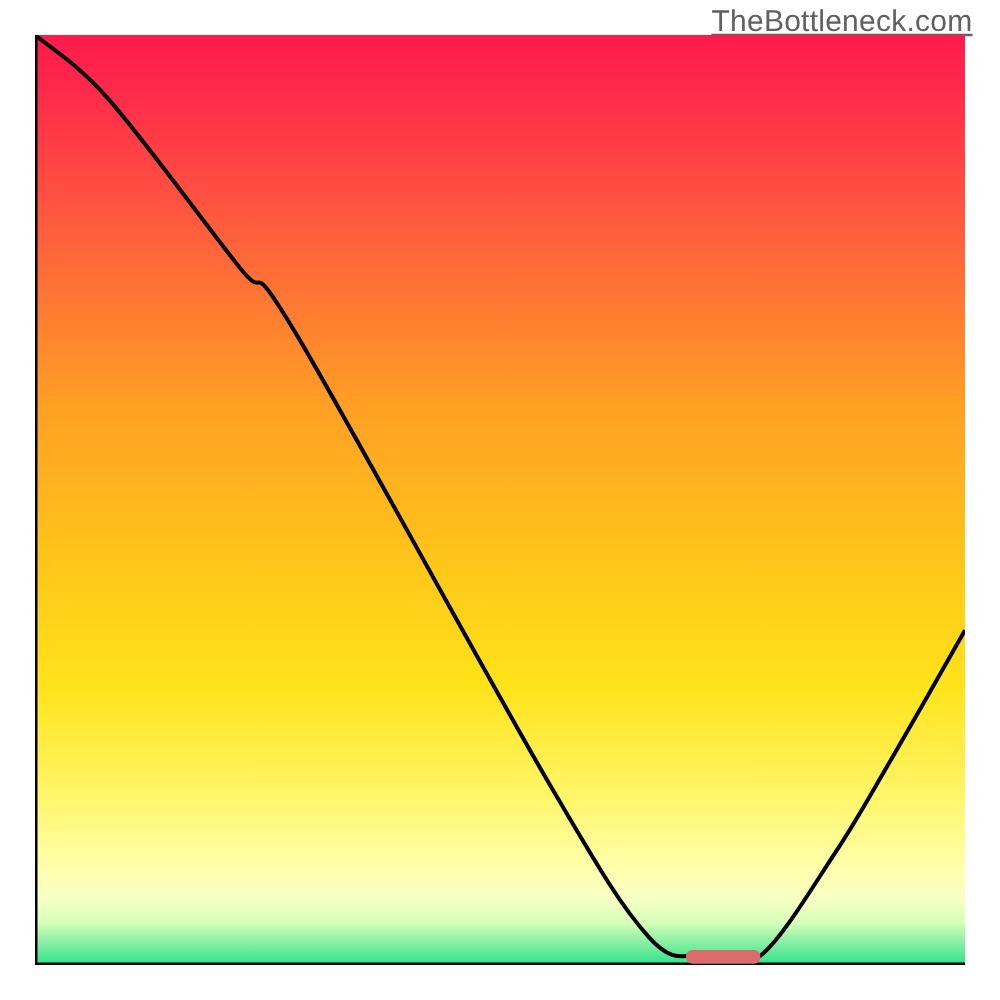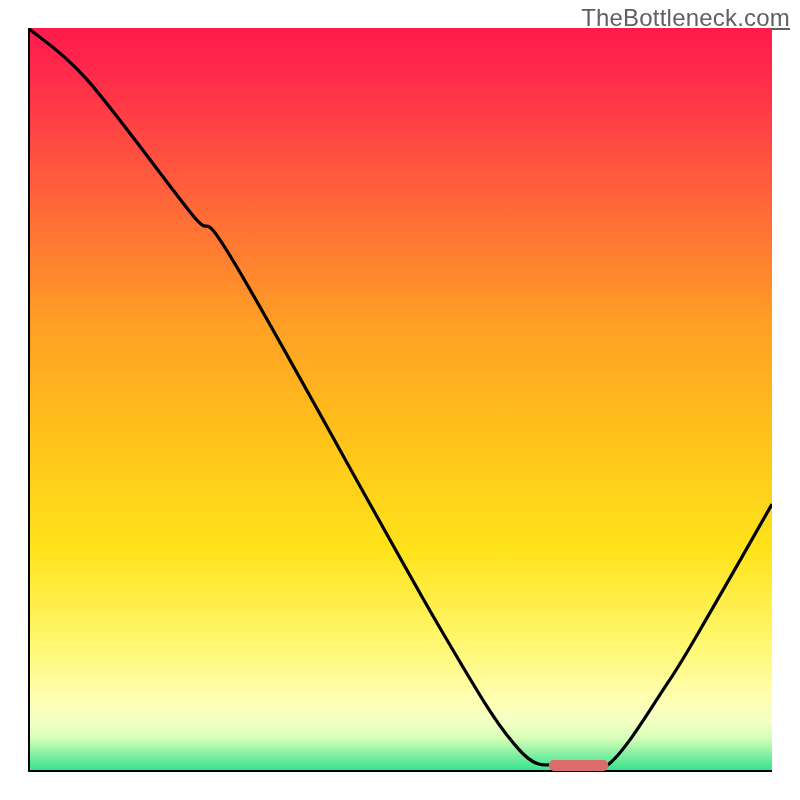--- a/index.html
+++ b/index.html
@@ -7,21 +7,21 @@
     padding: 0;
     width: 800px;
     height: 800px;
     background: #ffffff;
     position: relative;
     font-family: Arial, Helvetica, sans-serif;
   }
   .watermark {
     position: absolute;
     top: 4px;
-    right: 10px;
+    right: 22px;
     color: #606060;
     font-size: 24px;
     font-weight: 500;
     letter-spacing: 0.2px;
     text-decoration: underline;
   }
   .plot-area {
     position: absolute;
     left: 28px;
     top: 28px;

